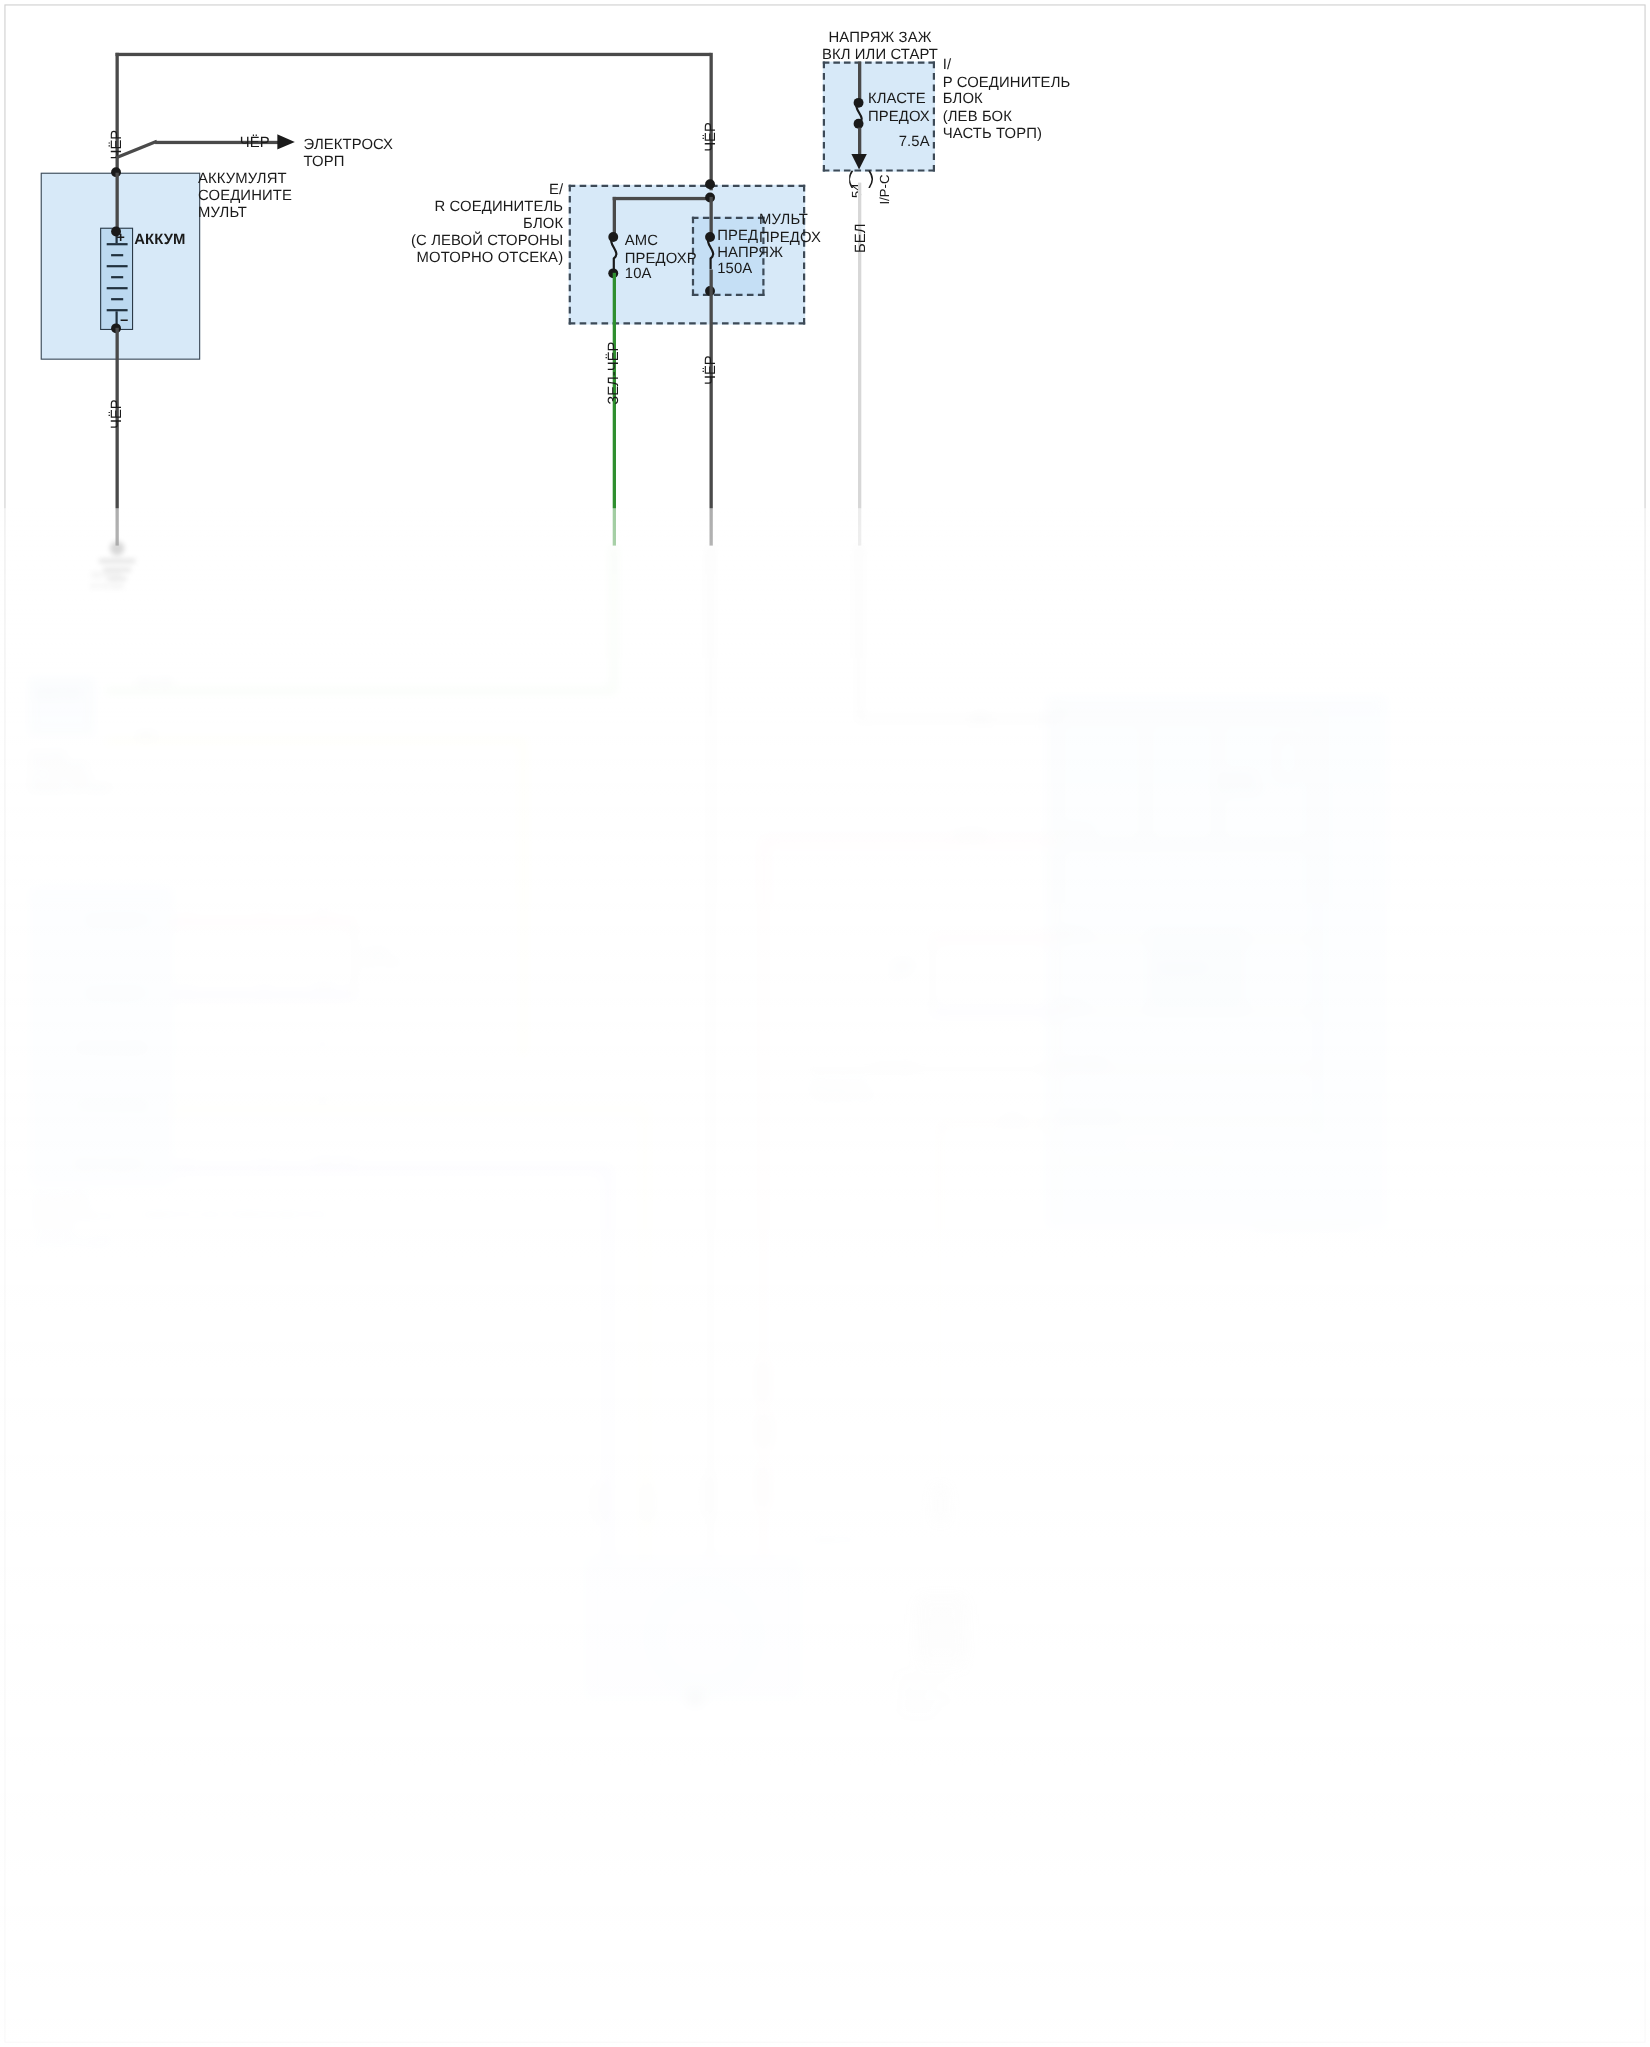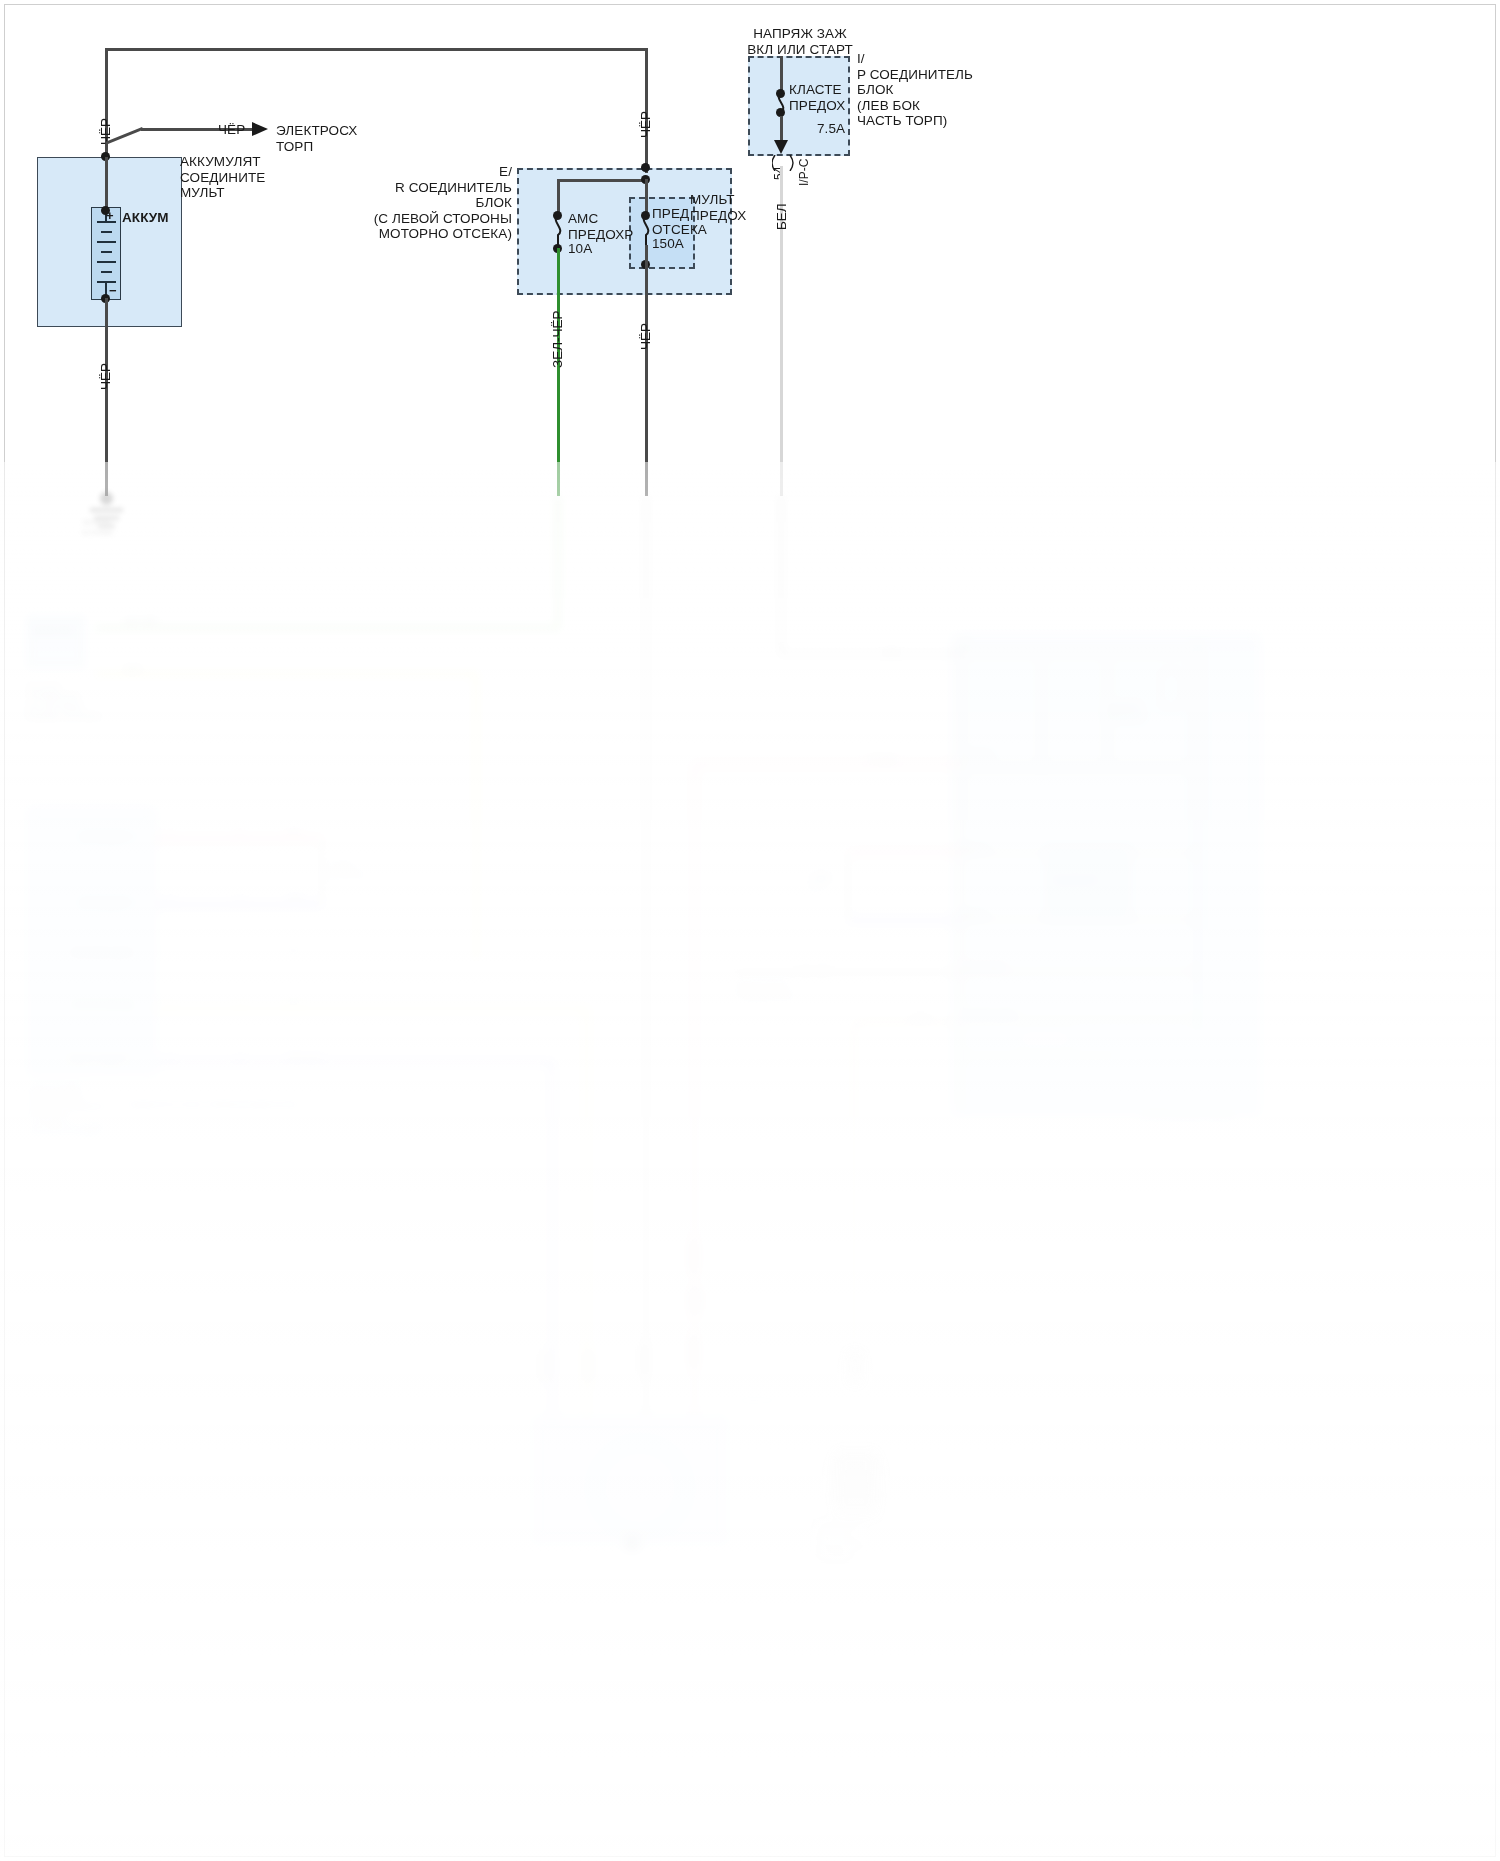--- a/index.html
+++ b/index.html
@@ -129,21 +129,21 @@
 
     <div class="gwire" style="left:557px;top:248px;height:248px;"></div>
     <div class="vlbl" style="left:550px;top:368px;">ЗЕЛ-ЧЁР</div>
 
     <div class="dot" style="left:641px;top:211px;"></div>
     <svg class="fuse" style="left:636px;top:215px;width:20px;height:30px;">
       <path d="M10,0 C2,6 18,14 10,20 L10,30" stroke="#1a1a1a" stroke-width="2" fill="none"></path>
     </svg>
     <div class="dot" style="left:641px;top:260px;"></div>
     <div class="lbl" style="left:652px;top:206px;">ПРЕД
-ОТСЕКА</div>
+НАПРЯЖ</div>
     <div class="lbl" style="left:652px;top:236px;">150A</div>
 
     <div class="wire vw" style="left:645px;top:245px;height:251px;"></div>
     <div class="vlbl" style="left:638px;top:350px;">ЧЁР</div>
 
     <div class="lbl lbl-c" style="left:705px;top:26px;width:190px;">НАПРЯЖ ЗАЖ
 ВКЛ ИЛИ СТАРТ</div>
 
     <div class="boxdash" style="left:748px;top:56px;width:102px;height:100px;"></div>
 

